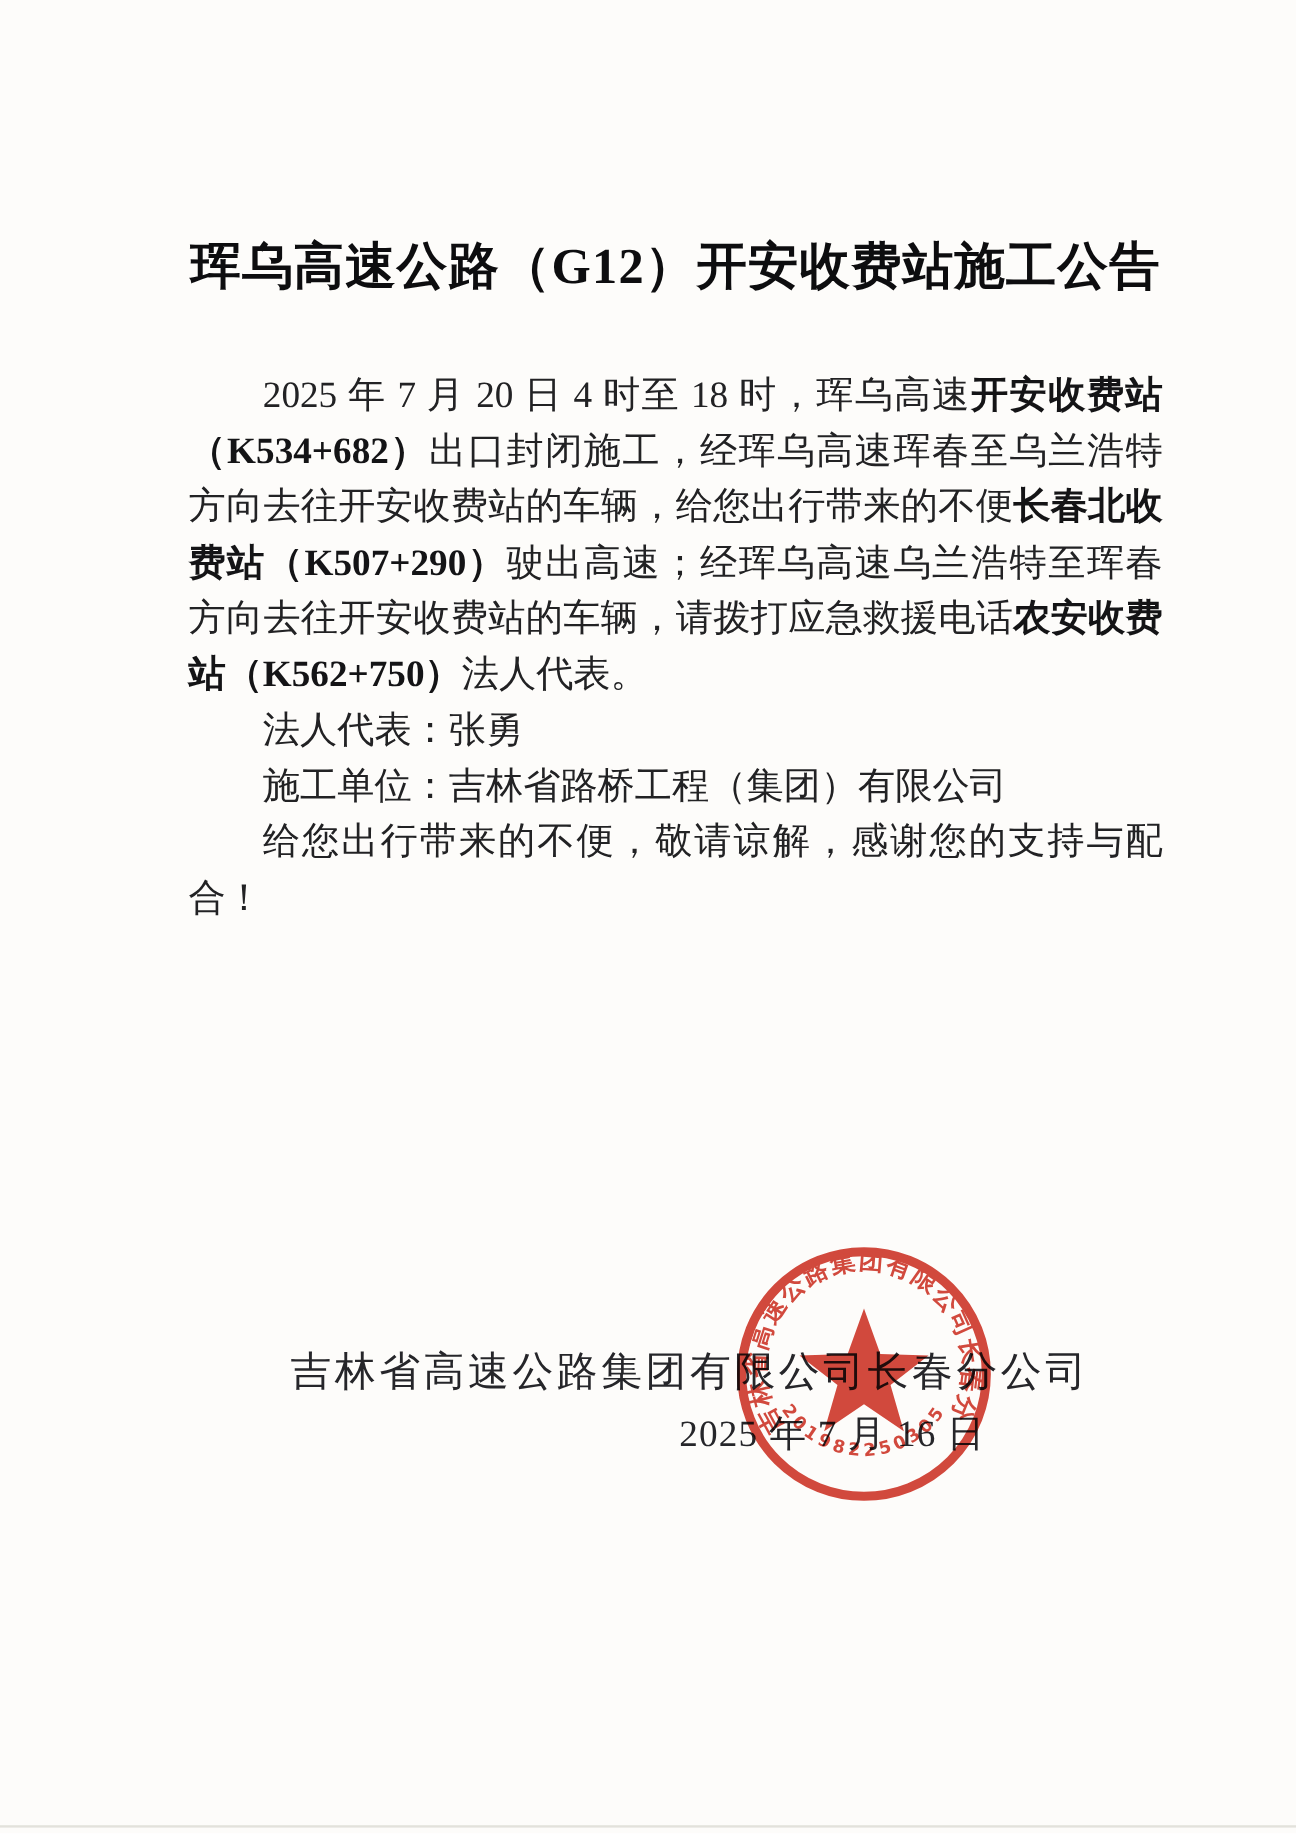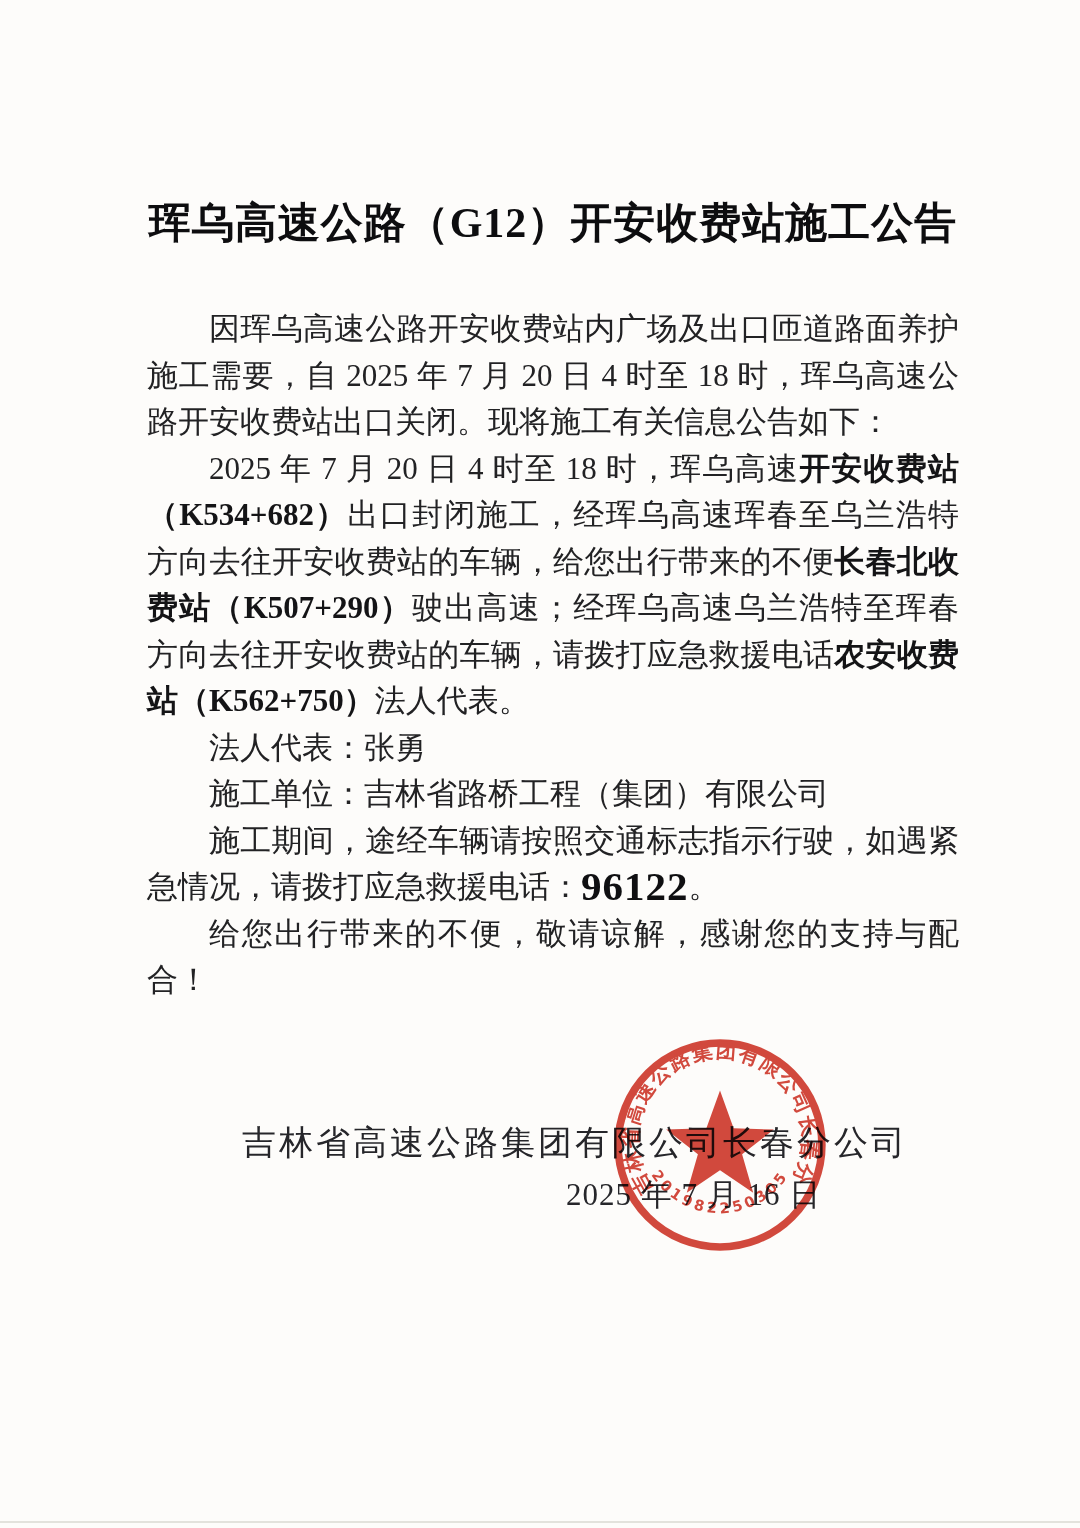--- a/index.html
+++ b/index.html
@@ -11,21 +11,21 @@
     position:relative;
     width:1080px;
     height:1528px;
     margin:0 auto;
     background:#fdfcfa;
     overflow:hidden;
     color:#1c1c1e;
   }
   .content{
     position:absolute;
-    left:147px;
+    left:157px;
     top:198px;
     width:812px;
   }
   .doc-title{
     font-size:42px;
     font-weight:700;
     color:#0d0d0f;
     text-align:center;
     letter-spacing:1px;
     margin:0 0 58px 0;
@@ -96,29 +96,27 @@
 </style>
 </head>
 <body>
 
 <div class="page">
 
   <div class="content">
 
     <h1 class="doc-title">珲乌高速公路（G12）开安收费站施工公告</h1>
 
-    <p class="para"><span>因珲乌高速公路开安收费站内广场及出口匝道路面养护施工需要，自 2025 年 7 月 20 日 4 时至 18 时，珲乌高速公路开安收费站出口关闭。现将施工有关信息公告如下：</span></p>
 
     <p class="para"><span>2025 年 7 月 20 日 4 时至 18 时，珲乌高速</span><span class="bold-seg">开安收费站（K534+682）</span><span>出口封闭施工，经珲乌高速珲春至乌兰浩特方向去往开安收费站的车辆，给您出行带来的不便</span><span class="bold-seg">长春北收费站（K507+290）</span><span>驶出高速；经珲乌高速乌兰浩特至珲春方向去往开安收费站的车辆，请拨打应急救援电话</span><span class="bold-seg">农安收费站（K562+750）</span><span>法人代表。</span></p>
 
     <p class="para"><span>法人代表：张勇</span></p>
 
     <p class="para"><span>施工单位：吉林省路桥工程（集团）有限公司</span></p>
 
-    <p class="para"><span>施工期间，途经车辆请按照交通标志指示行驶，如遇紧急情况，请拨打应急救援电话：</span><span class="phone">96122</span><span>。</span></p>
 
     <p class="para"><span>给您出行带来的不便，敬请谅解，感谢您的支持与配合！</span></p>
 
   </div>
 
   <div class="sig-company">吉林省高速公路集团有限公司长春分公司</div>
   <div class="sig-date">2025 年 7 月 16 日</div>
 
   <svg class="seal" viewBox="0 0 220 220" xmlns="http://www.w3.org/2000/svg">
     <defs>

